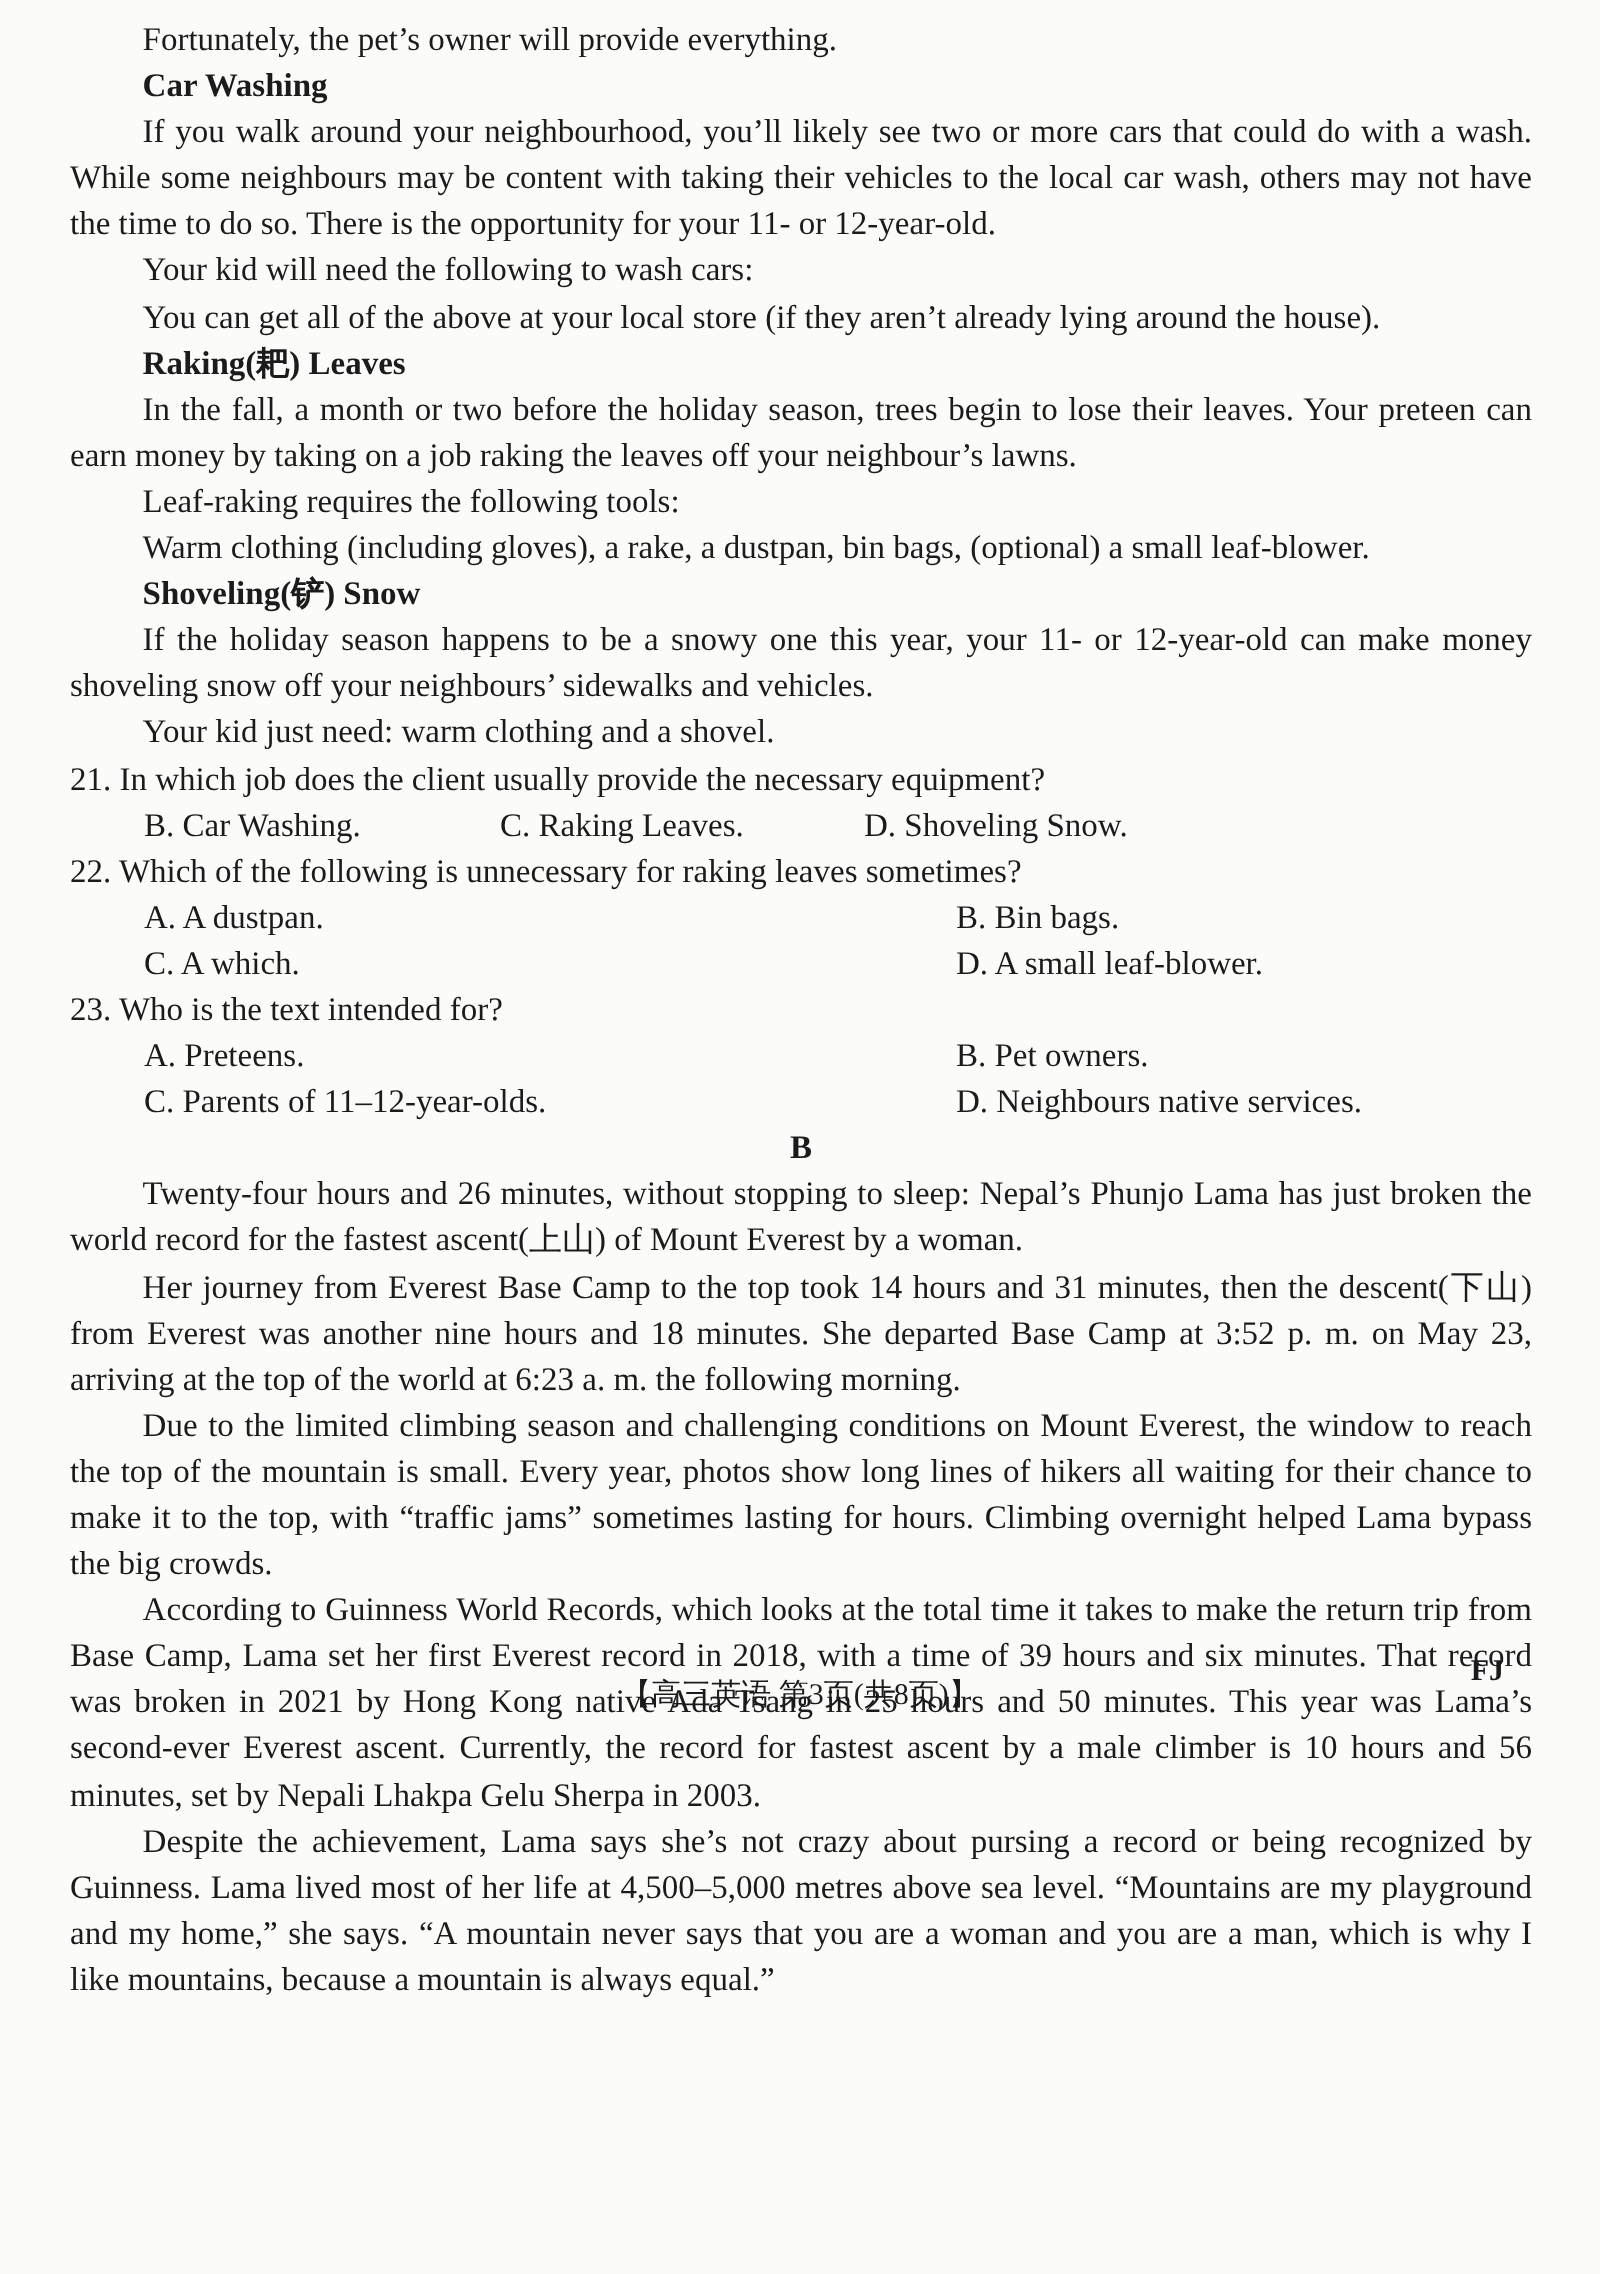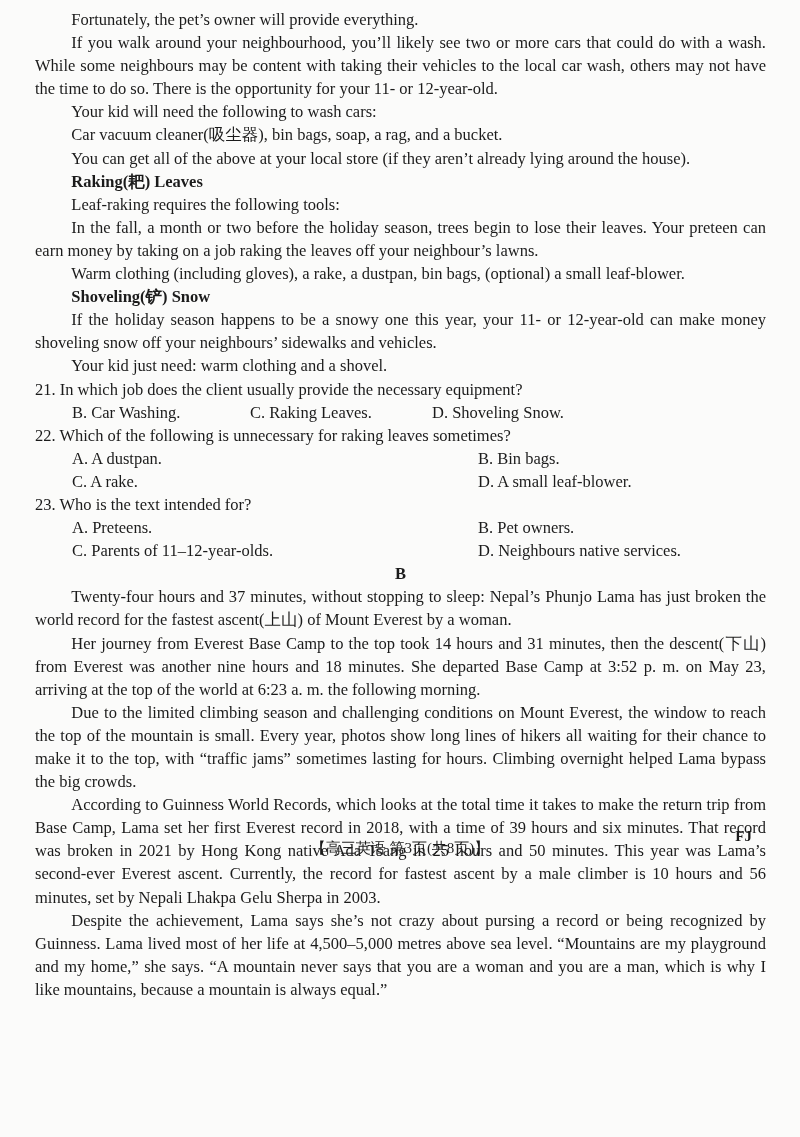--- a/index.html
+++ b/index.html
@@ -88,57 +88,57 @@
     bottom: 12px;
     font-weight: bold;
   }
 </style>
 </head>
 <body>
 
 <div class="page">
   <main class="doc" id="doc">
       <p class="para">Fortunately, the pet’s owner will provide everything.</p>
+      <p class="heading">Car Washing</p>
       <p class="para">If you walk around your neighbourhood, you’ll likely see two or more cars that could do with a wash. While some neighbours may be content with taking their vehicles to the local car wash, others may not have the time to do so. There is the opportunity for your 11- or 12-year-old.</p>
       <p class="para">Your kid will need the following to wash cars:</p>
-      <p class="para">Car vacuum cleaner(吸尘器), bin bags, soap, a rag, and a bucket.</p>
       <p class="para">You can get all of the above at your local store (if they aren’t already lying around the house).</p>
       <p class="heading">Raking(耙) Leaves</p>
+      <p class="para">In the fall, a month or two before the holiday season, trees begin to lose their leaves. Your preteen can earn money by taking on a job raking the leaves off your neighbour’s lawns.</p>
       <p class="para">Leaf-raking requires the following tools:</p>
-      <p class="para">In the fall, a month or two before the holiday season, trees begin to lose their leaves. Your preteen can earn money by taking on a job raking the leaves off your neighbour’s lawns.</p>
       <p class="para">Warm clothing (including gloves), a rake, a dustpan, bin bags, (optional) a small leaf-blower.</p>
       <p class="heading">Shoveling(铲) Snow</p>
       <p class="para">If the holiday season happens to be a snowy one this year, your 11- or 12-year-old can make money shoveling snow off your neighbours’ sidewalks and vehicles.</p>
       <p class="para">Your kid just need: warm clothing and a shovel.</p>
       <p class="question">21. In which job does the client usually provide the necessary equipment?</p>
       <div class="options options-4">
         <span class="option">B. Car Washing.</span>
         <span class="option">C. Raking Leaves.</span>
         <span class="option">D. Shoveling Snow.</span>
       </div>
       <p class="question">22. Which of the following is unnecessary for raking leaves sometimes?</p>
       <div class="options options-2">
         <span class="option">A. A dustpan.</span>
         <span class="option">B. Bin bags.</span>
       </div>
       <div class="options options-2">
-        <span class="option">C. A rake.</span>
+        <span class="option">C. A which.</span>
         <span class="option">D. A small leaf-blower.</span>
       </div>
       <p class="question">23. Who is the text intended for?</p>
       <div class="options options-2">
         <span class="option">A. Preteens.</span>
         <span class="option">B. Pet owners.</span>
       </div>
       <div class="options options-2">
         <span class="option">C. Parents of 11–12-year-olds.</span>
         <span class="option">D. Neighbours native services.</span>
       </div>
       <p class="section-label">B</p>
-      <p class="para">Twenty-four hours and 37 minutes, without stopping to sleep: Nepal’s Phunjo Lama has just broken the world record for the fastest ascent(上山) of Mount Everest by a woman.</p>
+      <p class="para">Twenty-four hours and 26 minutes, without stopping to sleep: Nepal’s Phunjo Lama has just broken the world record for the fastest ascent(上山) of Mount Everest by a woman.</p>
       <p class="para">Her journey from Everest Base Camp to the top took 14 hours and 31 minutes, then the descent(下山) from Everest was another nine hours and 18 minutes. She departed Base Camp at 3:52 p. m. on May 23, arriving at the top of the world at 6:23 a. m. the following morning.</p>
       <p class="para">Due to the limited climbing season and challenging conditions on Mount Everest, the window to reach the top of the mountain is small. Every year, photos show long lines of hikers all waiting for their chance to make it to the top, with “traffic jams” sometimes lasting for hours. Climbing overnight helped Lama bypass the big crowds.</p>
       <p class="para">According to Guinness World Records, which looks at the total time it takes to make the return trip from Base Camp, Lama set her first Everest record in 2018, with a time of 39 hours and six minutes. That record was broken in 2021 by Hong Kong native Ada Tsang in 25 hours and 50 minutes. This year was Lama’s second-ever Everest ascent. Currently, the record for fastest ascent by a male climber is 10 hours and 56 minutes, set by Nepali Lhakpa Gelu Sherpa in 2003.</p>
       <p class="para">Despite the achievement, Lama says she’s not crazy about pursing a record or being recognized by Guinness. Lama lived most of her life at 4,500–5,000 metres above sea level. “Mountains are my playground and my home,” she says. “A mountain never says that you are a woman and you are a man, which is why I like mountains, because a mountain is always equal.”</p>
     </main>
   <footer class="footer">
     <span class="footer-center">【高三英语  第3页(共8页)】</span>
     <span class="footer-right">FJ</span>
   </footer>
 </div>

